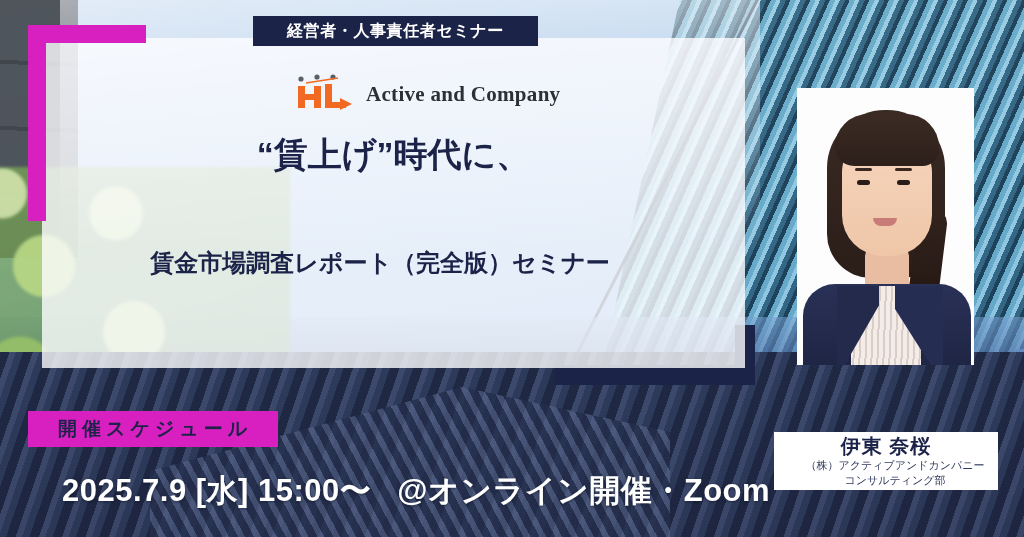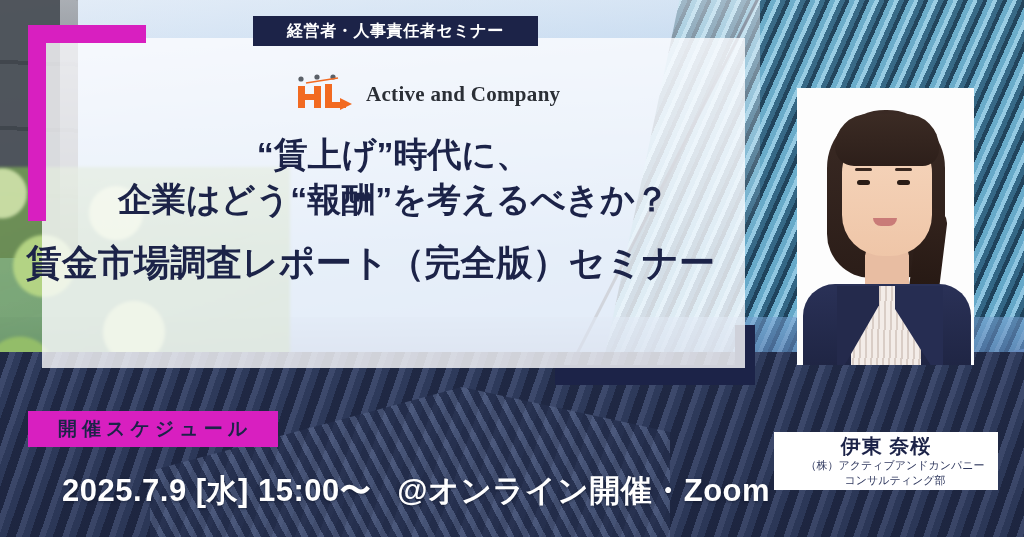--- a/index.html
+++ b/index.html
@@ -195,26 +195,26 @@
     line-height: 44px;
     white-space: nowrap;
   }
   .headline-l2 {
     font-size: 34px;
     line-height: 46px;
     white-space: nowrap;
   }
   .subhead {
     position: absolute;
-    left: 26px; top: 240px;
+    left: 60px; top: 240px;
     width: 640px;
     text-align: center;
     z-index: 6;
     color: var(--navy, #1c2348);
-    font-size: 36px;
+    font-size: 24px;
     font-weight: 700;
     line-height: 46px;
     white-space: nowrap;
   }
 
   
   .sched-label {
     position: absolute;
     left: 28px; top: 411px;
     height: 36px;
@@ -394,21 +394,20 @@
       <path d="M6 12 H13 V20 H22 V12 H29 V34 H22 V26 H13 V34 H6 Z" fill="#f26a21"></path>
       <path d="M33 10 H40 V28 H54 V34 H33 Z" fill="#f26a21"></path>
       <path d="M48 24 L60 30 L48 36 Z" fill="#f26a21"></path>
       <path d="M14 9 L46 4" stroke="#f26a21" stroke-width="1.6" fill="none"></path>
     </svg>
     <span class="logo-text">Active and Company</span>
   </div>
 
   <div class="headline">
     <div class="headline-l1">“賃上げ”時代に、</div>
-    <div class="headline-l2">企業はどう“報酬”を考えるべきか？</div>
   </div>
   <div class="subhead">賃金市場調査レポート（完全版）セミナー</div>
 
   <div class="sched-label">
     <span class="sched-label-text">開催スケジュール</span>
   </div>
   <div class="sched-line">
     <span>2025.7.9 [水] 15:00〜</span><span class="sched-gap"></span><span>@オンライン開催・Zoom</span>
   </div>
 

